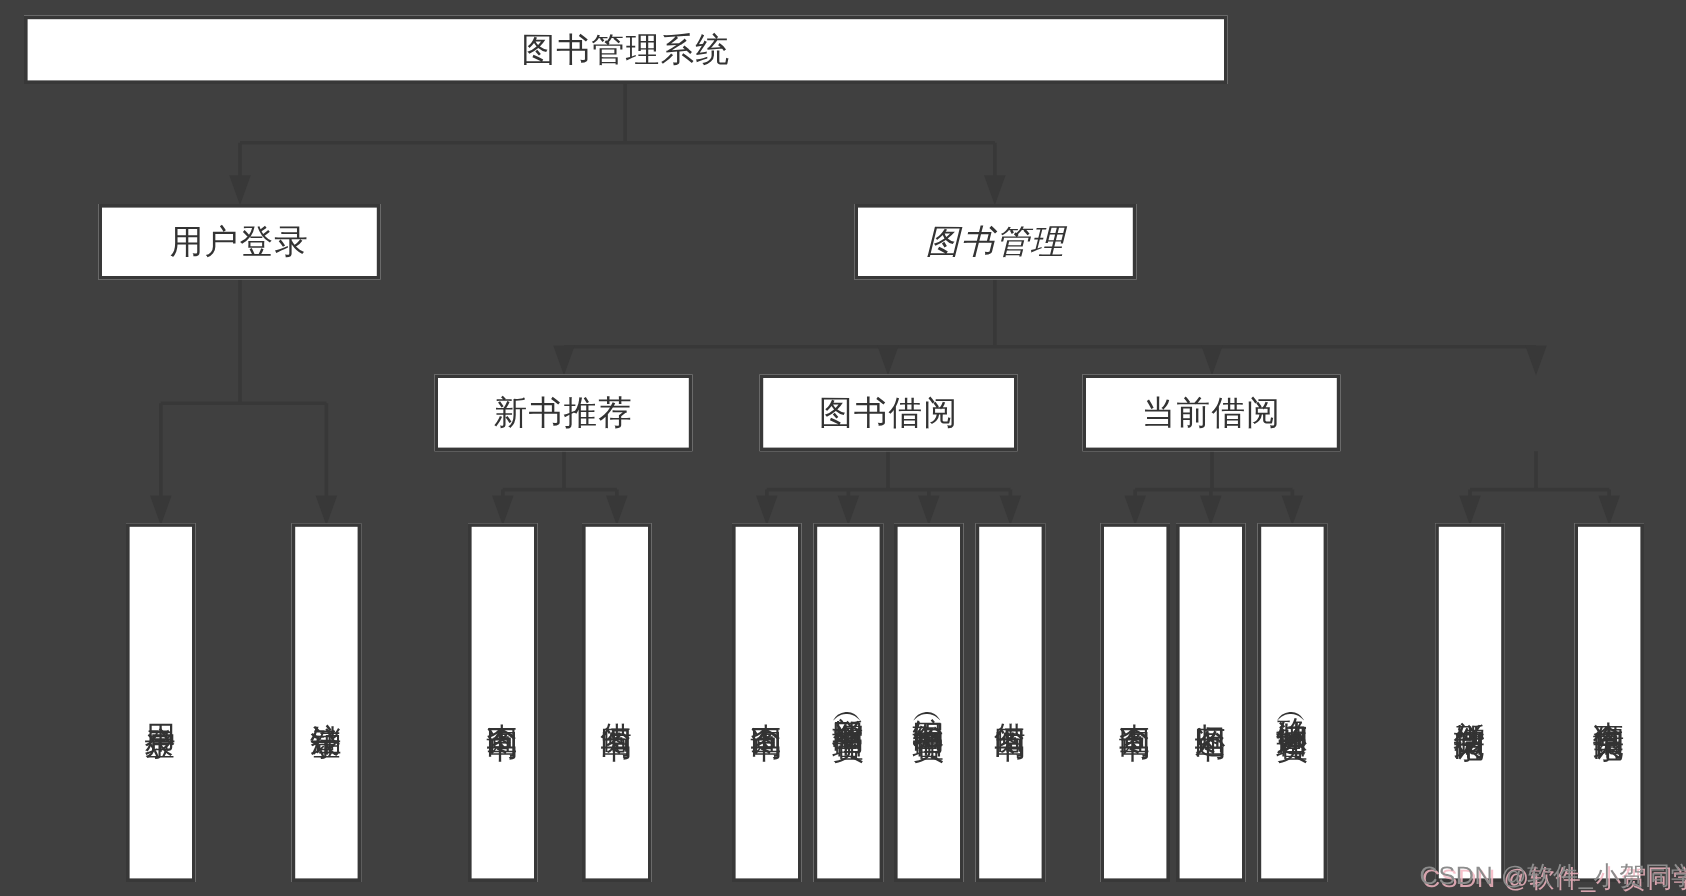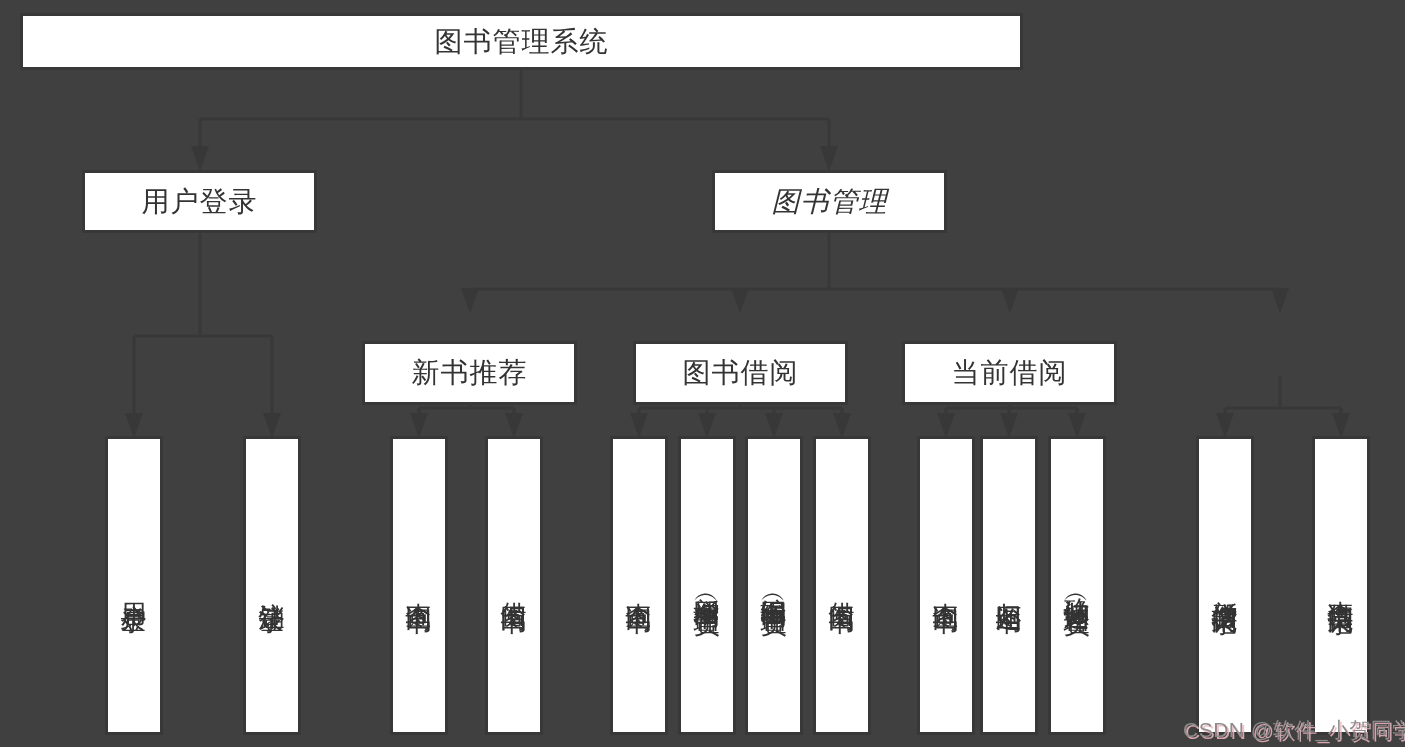--- a/index.html
+++ b/index.html
@@ -37,21 +37,21 @@
   }
   .hbox {
     font-size: 28px;
     letter-spacing: 1px;
     white-space: nowrap;
   }
   .root  { left: 20px;  top: 13px;  width: 1003px; height: 57px; }
   .lvl2  { top: 170px; width: 235px; height: 63px; }
   .l2-user { left: 82px; }
   .l2-book { left: 712px; font-style: italic; }
-  .lvl3  { top: 312px; width: 215px; height: 64px; margin-top: 29px; }
+  .lvl3  { top: 312px; width: 215px; height: 64px; }
   .l3-new     { left: 362px; }
   .l3-borrow  { left: 633px; font-family: Liberation Mono, monospace; }
   .l3-current { left: 902px; }
   .l3-records { left: 1172px; }
   .vbox {
     top: 436px;
     width: 58px;
     height: 299px;
     writing-mode: vertical-lr;
     text-orientation: mixed;

